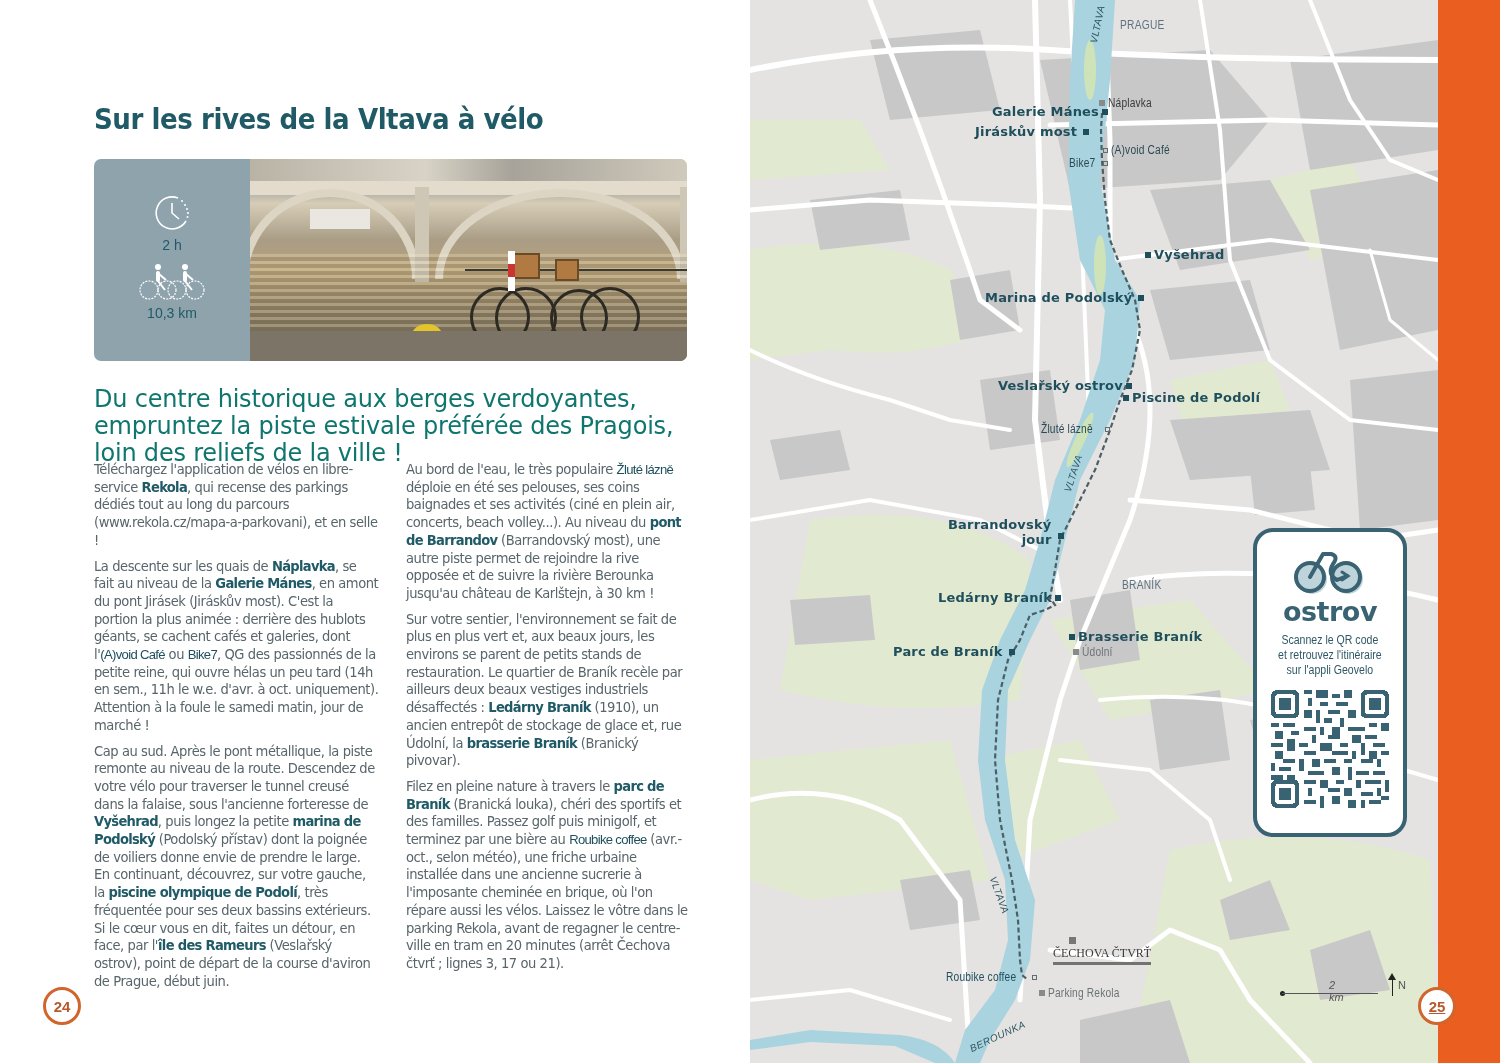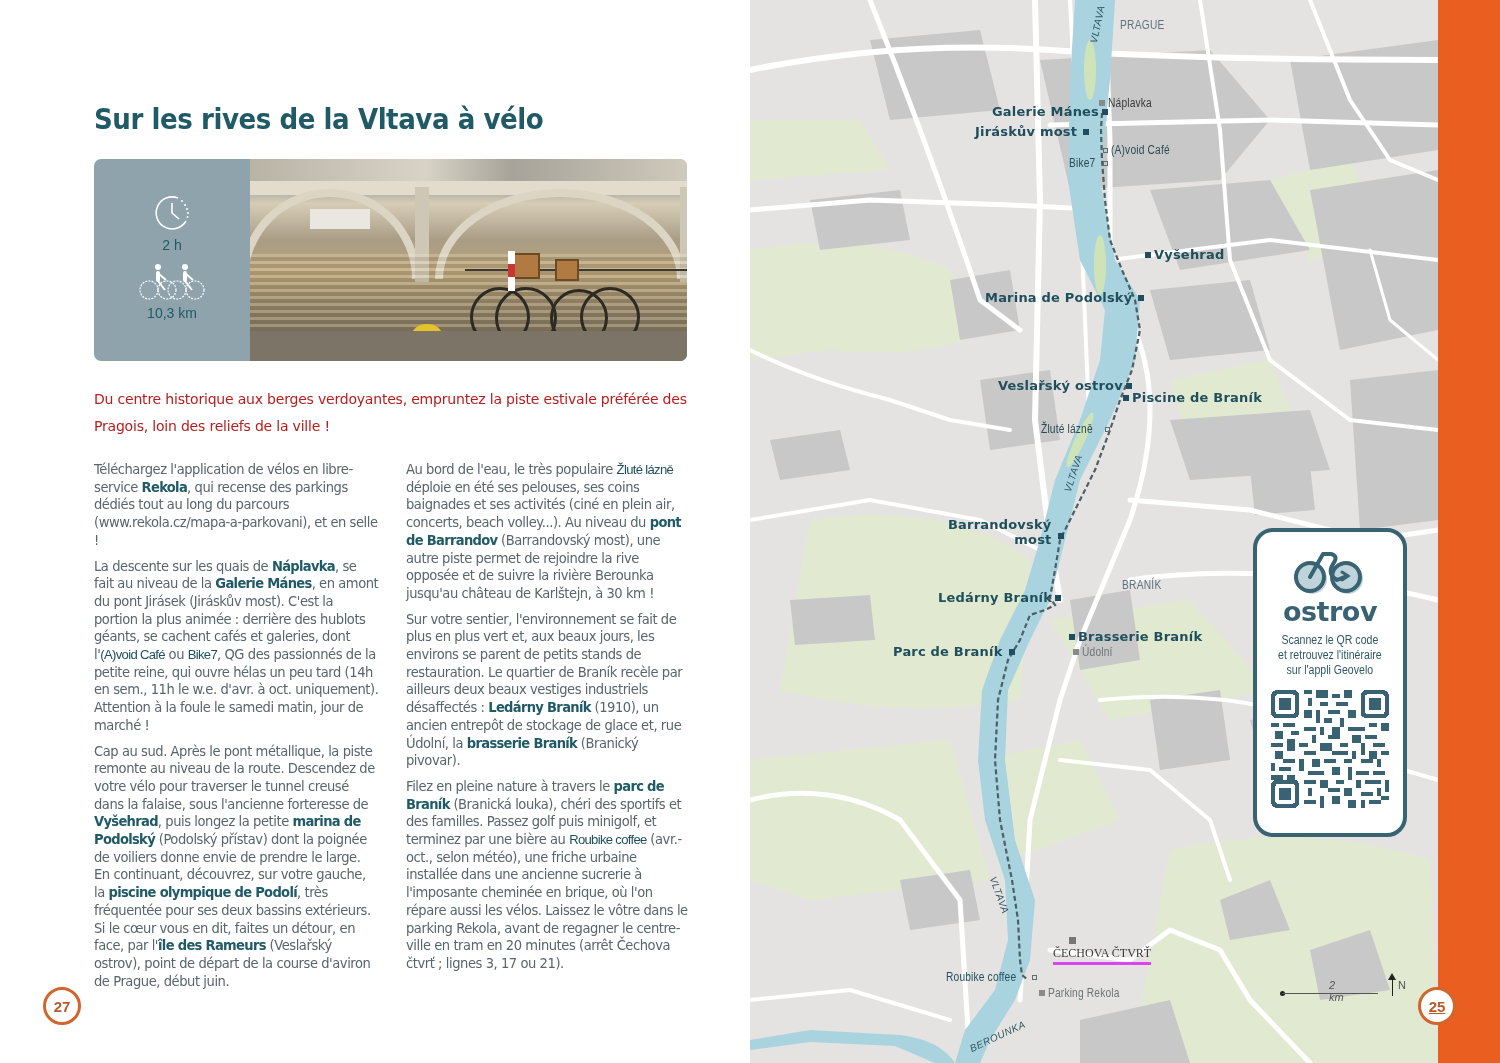--- a/index.html
+++ b/index.html
@@ -17,21 +17,21 @@
   .arch { position: absolute; top: 30px; height: 90px; border: 8px solid #ddd5c4; border-bottom: none; border-radius: 50% 50% 0 0 / 100% 100% 0 0; }
   .pier { position: absolute; top: 28px; width: 14px; height: 95px; background: #cfc7b5; }
   .water-refl { position: absolute; left: 0; right: 0; top: 95px; bottom: 25px; background: repeating-linear-gradient(180deg, rgba(255,240,200,0.25) 0 3px, rgba(80,70,50,0.12) 3px 7px); }
   .quay { position: absolute; left: 0; right: 0; bottom: 0; height: 30px; background: #7b7467; }
   .rail { position: absolute; left: 215px; right: 0; top: 110px; height: 2px; background: #3a3a33; }
   .rail2 { position: absolute; left: 0; right: 0; top: 175px; height: 2px; background: #3a3a33; }
   .bike-wheel { position: absolute; border: 3px solid #2d2a24; border-radius: 50%; }
   .basket { position: absolute; background: #b07a42; border: 2px solid #6b4a26; }
   .buoy { position: absolute; left: 162px; top: 165px; width: 30px; height: 22px; background: #e5c32a; border-radius: 50% 50% 20% 20%; }
 
-  .lead { position: absolute; left: 94px; top: 386px; width: 600px; font-family: "DejaVu Sans", sans-serif; font-size: 14px; line-height: 27px; color: #b91c1c; letter-spacing: -0.2px; }
+  .lead { position: absolute; left: 94px; top: 386px; width: 600px; font-family: "DejaVu Sans", sans-serif; font-size: 24px; line-height: 27px; color: #0f766e; letter-spacing: -0.2px; }
   .col { position: absolute; top: 461px; width: 290px; font-family: "DejaVu Sans", sans-serif; font-size: 13.3px; line-height: 17.7px; color: #58656a; letter-spacing: -0.45px; transform: scaleX(0.985); transform-origin: left; }
   .col p { margin-bottom: 8px; }
   .col b { color: #1f5a66; font-weight: bold; letter-spacing: -0.7px; }
   .col-1 { left: 94px; }
   .col-2 { left: 406px; }
 
   .pagenum { position: absolute; width: 38px; height: 38px; border: 3px solid #d0652e; border-radius: 50%; background: #fff; color: #b55a2c; font-size: 15px; font-weight: bold; display: flex; align-items: center; justify-content: center; }
   .pagenum-left { left: 43px; top: 987px; }
   .pagenum-right { left: 1418px; top: 987px; z-index: 5; text-decoration: underline; }
 
@@ -42,21 +42,21 @@
 
   .poi { position: absolute; display: flex; align-items: center; white-space: nowrap; }
   .poi .lbl { font-family: "DejaVu Sans", sans-serif; font-weight: bold; font-size: 13px; color: #1f4f5c; letter-spacing: 0.2px; }
   .poi .sq { width: 6px; height: 6px; background: #1f4f5c; margin: 0 3px; }
   .poi.small .lbl { font-family: "Liberation Sans", sans-serif; font-weight: normal; font-size: 12px; color: #2b4a55; transform: scaleX(0.85); transform-origin: left; }
   .poi.small .sq.hollow { background: transparent; border: 1px solid #5f6e73; width: 5px; height: 5px; }
   .poi.grey .sq { background: #8a8a8a; }
   .poi.grey .lbl { color: #6c7478; }
   .area-lbl { position: absolute; font-family: "Liberation Sans", sans-serif; font-size: 12px; color: #5d7480; letter-spacing: 0.3px; transform: scaleX(0.85); transform-origin: left; }
   .river-lbl { position: absolute; font-family: "Liberation Sans", sans-serif; font-style: italic; font-size: 10px; color: #2d5662; letter-spacing: 0.5px; }
-  .cechova { position: absolute; left: 303px; top: 946px; font-family: "Liberation Serif", serif; font-size: 12px; color: #3a3a3a; border-bottom: 3px solid #d946ef; padding-bottom: 1px; }
+  .cechova { position: absolute; left: 303px; top: 946px; font-family: "Liberation Serif", serif; font-size: 12px; color: #3a3a3a; border-bottom: 3px solid #737373; padding-bottom: 1px; }
   .cechova-sq { position: absolute; left: 319px; top: 937px; width: 7px; height: 7px; background: #777; }
 
   .scale { position: absolute; left: 532px; top: 985px; }
   .scale .line { position: absolute; left: 0; top: 8px; width: 96px; height: 1px; background: #555; }
   .scale .dot { position: absolute; left: -2px; top: 6px; width: 5px; height: 5px; border-radius: 50%; background: #222; }
   .scale .txt { position: absolute; left: 47px; top: -6px; font-family: "Liberation Sans", sans-serif; font-style: italic; font-size: 11px; color: #555; }
   .north { position: absolute; left: 638px; top: 973px; }
   .north .arrow-shaft { position: absolute; left: 4px; top: 6px; width: 1px; height: 17px; background: #222; }
   .north .arrow-head { position: absolute; left: 0; top: 0; width: 0; height: 0; border-left: 4px solid transparent; border-right: 4px solid transparent; border-bottom: 7px solid #222; }
   .north .n { position: absolute; left: 10px; top: 6px; font-size: 11px; color: #555; font-family: "Liberation Sans", sans-serif; }
@@ -135,21 +135,21 @@
       <p>Téléchargez l'application de vélos en libre-service <b>Rekola</b>, qui recense des parkings dédiés tout au long du parcours (www.rekola.cz/mapa-a-parkovani), et en selle !</p>
       <p>La descente sur les quais de <b>Náplavka</b>, se fait au niveau de la <b>Galerie Mánes</b>, en amont du pont Jirásek (Jiráskův most). C'est la portion la plus animée : derrière des hublots géants, se cachent cafés et galeries, dont l'<b style="font-weight: normal; color: rgb(31, 79, 92); font-family: &quot;Liberation Sans&quot;, sans-serif;">(A)void Café</b> ou <b style="font-weight: normal; color: rgb(31, 79, 92); font-family: &quot;Liberation Sans&quot;, sans-serif;">Bike7</b>, QG des passionnés de la petite reine, qui ouvre hélas un peu tard (14h en sem., 11h le w.e. d'avr. à oct. uniquement). Attention à la foule le samedi matin, jour de marché !</p>
       <p>Cap au sud. Après le pont métallique, la piste remonte au niveau de la route. Descendez de votre vélo pour traverser le tunnel creusé dans la falaise, sous l'ancienne forteresse de <b>Vyšehrad</b>, puis longez la petite <b>marina de Podolský</b> (Podolský přístav) dont la poignée de voiliers donne envie de prendre le large. En continuant, découvrez, sur votre gauche, la <b>piscine olympique de Podolí</b>, très fréquentée pour ses deux bassins extérieurs. Si le cœur vous en dit, faites un détour, en face, par l'<b>île des Rameurs</b> (Veslařský ostrov), point de départ de la course d'aviron de Prague, début juin.</p>
     </div>
   <div class="col col-2">
       <p>Au bord de l'eau, le très populaire <b style="font-weight: normal; color: rgb(31, 79, 92); font-family: &quot;Liberation Sans&quot;, sans-serif;">Žluté lázně</b> déploie en été ses pelouses, ses coins baignades et ses activités (ciné en plein air, concerts, beach volley...). Au niveau du <b>pont de Barrandov</b> (Barrandovský most), une autre piste permet de rejoindre la rive opposée et de suivre la rivière Berounka jusqu'au château de Karlštejn, à 30 km !</p>
       <p>Sur votre sentier, l'environnement se fait de plus en plus vert et, aux beaux jours, les environs se parent de petits stands de restauration. Le quartier de Braník recèle par ailleurs deux beaux vestiges industriels désaffectés : <b>Ledárny Braník</b> (1910), un ancien entrepôt de stockage de glace et, rue Údolní, la <b>brasserie Braník</b> (Branický pivovar).</p>
       <p>Filez en pleine nature à travers le <b>parc de Braník</b> (Branická louka), chéri des sportifs et des familles. Passez golf puis minigolf, et terminez par une bière au <b style="font-weight: normal; color: rgb(31, 79, 92); font-family: &quot;Liberation Sans&quot;, sans-serif;">Roubike coffee</b> (avr.-oct., selon météo), une friche urbaine installée dans une ancienne sucrerie à l'imposante cheminée en brique, où l'on répare aussi les vélos. Laissez le vôtre dans le parking Rekola, avant de regagner le centre-ville en tram en 20 minutes (arrêt Čechova čtvrť ; lignes 3, 17 ou 21).</p>
     </div>
 
-  <div class="pagenum pagenum-left">27</div>
+  <div class="pagenum pagenum-left">24</div>
 </div>
 
 <div class="page-right">
   <svg class="map-svg" width="750" height="1063" viewBox="0 0 750 1063">
 
     <g fill="#e1ead0">
       <path d="M0 250 Q120 230 200 270 L240 330 Q180 360 80 350 L0 360 Z"></path>
       <path d="M0 120 L110 120 L140 170 L0 180 Z"></path>
       <path d="M60 520 Q200 500 280 560 L270 700 Q150 720 30 690 Z"></path>
       <path d="M420 380 L520 360 L560 460 L450 480 Z"></path>
@@ -257,30 +257,30 @@
   <div class="poi" style="left:235px;top:290px;">
     <span class="lbl">Marina de Podolský</span>
       <span class="sq" style="margin-left:6px;"></span>
   </div>
   <div class="poi" style="left:248px;top:358px;margin-top:20px;">
     <span class="lbl">Veslařský ostrov</span>
       <span class="sq"></span>
   </div>
   <div class="poi" style="left:370px;top:390px;">
     <span class="sq"></span>
-      <span class="lbl">Piscine de Braník</span>
+      <span class="lbl">Piscine de Podolí</span>
   </div>
   <div class="poi small" style="left:291px;top:422px;">
     <span class="lbl">Žluté lázně</span>
       <span class="sq hollow"></span>
   </div>
   <div class="poi" style="left:198px;top:517px;align-items:flex-end;">
     <span style="display:flex;flex-direction:column;align-items:flex-end;line-height:15px;">
       <span class="lbl">Barrandovský</span>
-      <span class="lbl">most</span>
+      <span class="lbl">jour</span>
     </span>
     <span class="sq" style="margin-bottom:8px;margin-left:6px;"></span>
   </div>
   <div class="poi" style="left:188px;top:590px;">
     <span class="lbl">Ledárny Braník</span>
       <span class="sq"></span>
   </div>
   <div class="poi" style="left:316px;top:629px;">
     <span class="sq"></span>
       <span class="lbl">Brasserie Braník</span>

